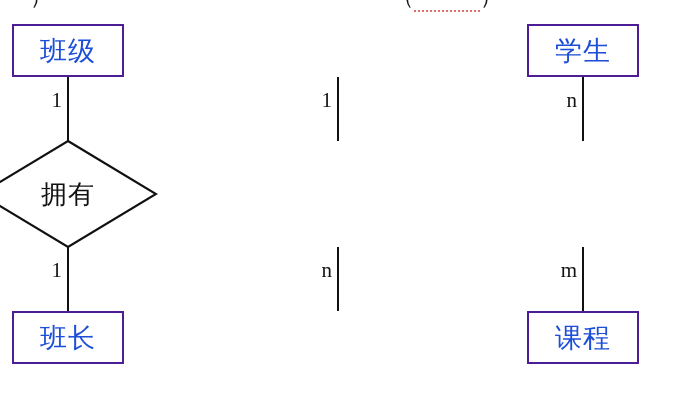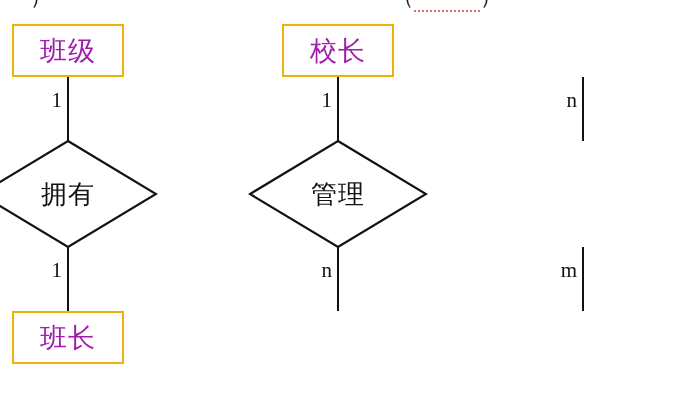--- a/index.html
+++ b/index.html
@@ -45,28 +45,28 @@
   #group-0 { left: -12px; }
   #group-1 { left: 258px; }
   #group-2 { left: 503px; }
 
   
   .entity {
     position: absolute;
     left: 24px;
     width: 112px;
     height: 53px;
-    border: 2px solid #eab308;
+    border: 2px solid #4c1d95;
     background: #ffffff;
     box-sizing: border-box;
     display: flex;
     align-items: center;
     justify-content: center;
     font-size: 27px;
-    color: #a21caf;
+    color: #1d4ed8;
     letter-spacing: 1px;
   }
   .entity.top    { top: 0px; }
   .entity.bottom { top: 287px; }
 
   
   .connector {
     position: absolute;
     left: 79px;
     width: 2px;
@@ -144,44 +144,41 @@
     <div class="connector lower"></div>
     <div class="cardinality lower">1</div>
 
     <div class="entity bottom">
       <span>班长</span>
     </div>
   </div>
 
   <div class="er-group" id="group-1">
 
-    <div class="entity top">
-      <span>校长</span>
-    </div>
 
     <div class="connector upper"></div>
     <div class="cardinality upper">1</div>
 
-    <div class="diamond-wrap">
-      <svg viewBox="0 0 180 110" preserveAspectRatio="none">
-        <polygon points="90,2 178,55 90,108 2,55" fill="#ffffff" stroke="#111111" stroke-width="2.2"></polygon>
-      </svg>
-      <div class="diamond-label">管理</div>
-    </div>
 
     <div class="connector lower"></div>
     <div class="cardinality lower">n</div>
 
   </div>
 
   <div class="er-group" id="group-2">
 
+    <div class="entity top">
+      <span>学生</span>
+    </div>
 
     <div class="connector upper"></div>
     <div class="cardinality upper">n</div>
 
 
     <div class="connector lower"></div>
     <div class="cardinality lower">m</div>
 
+    <div class="entity bottom">
+      <span>课程</span>
+    </div>
   </div>
 
 </div>
 
 </body></html>

